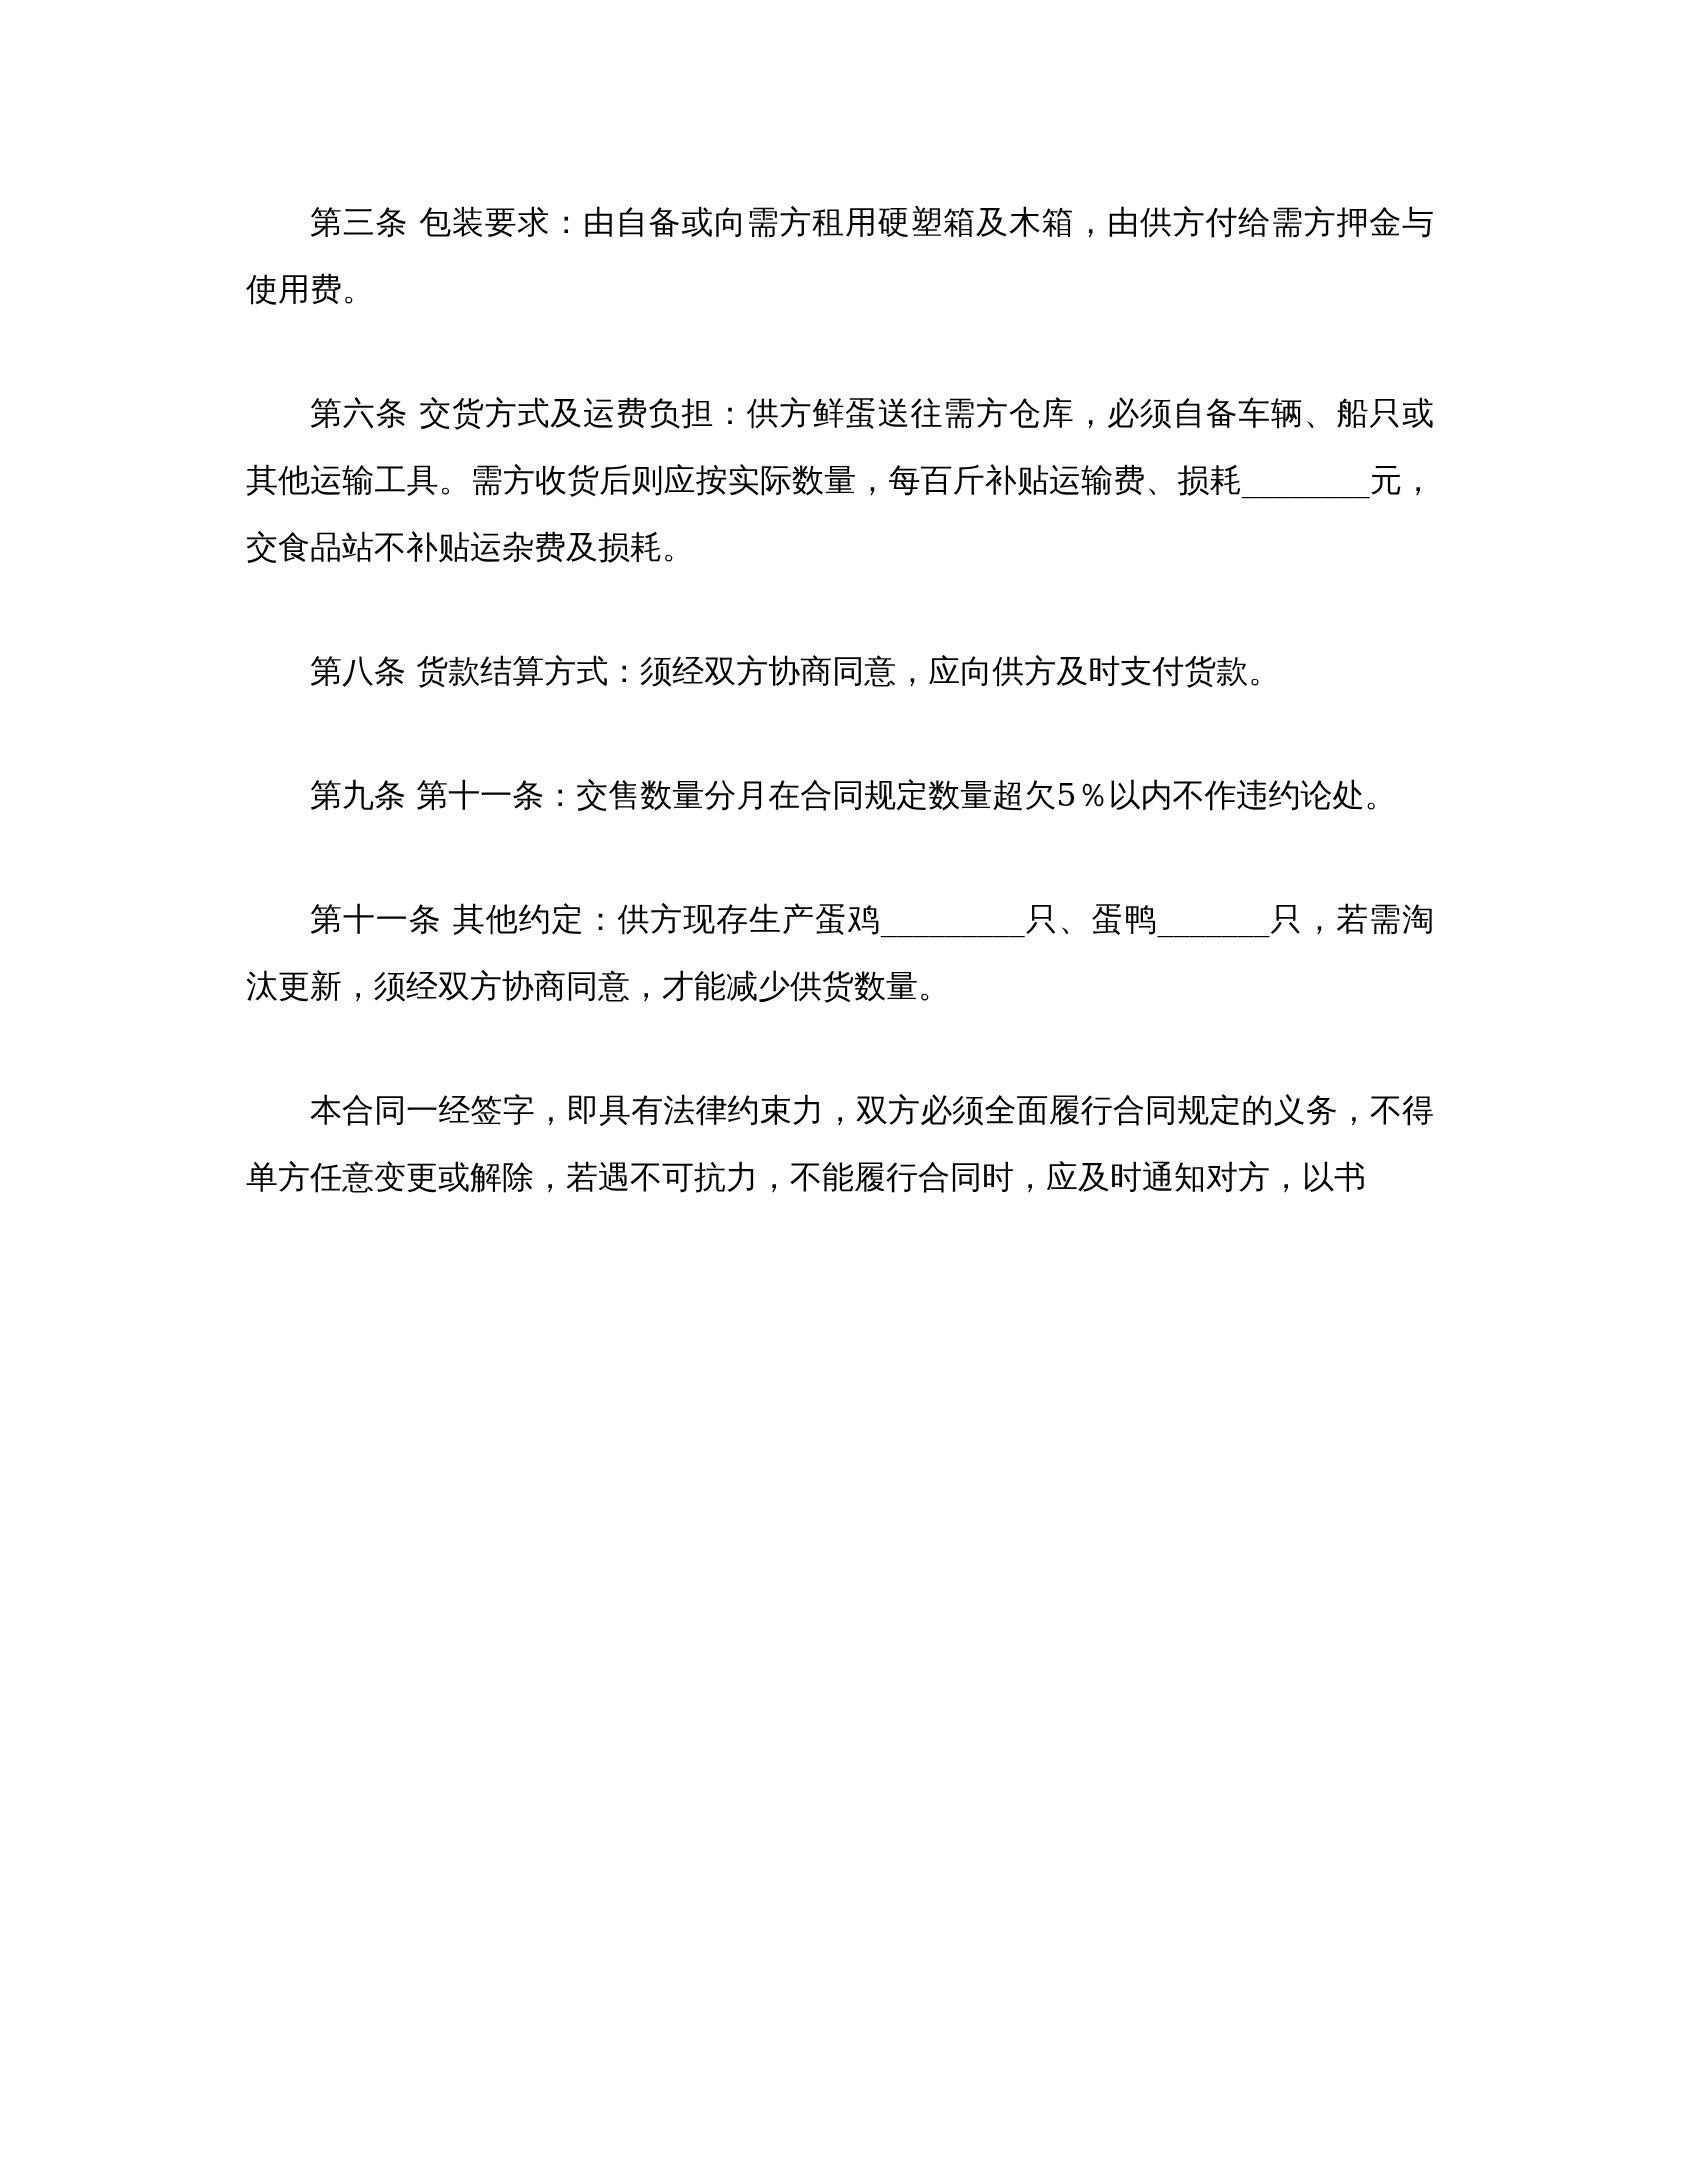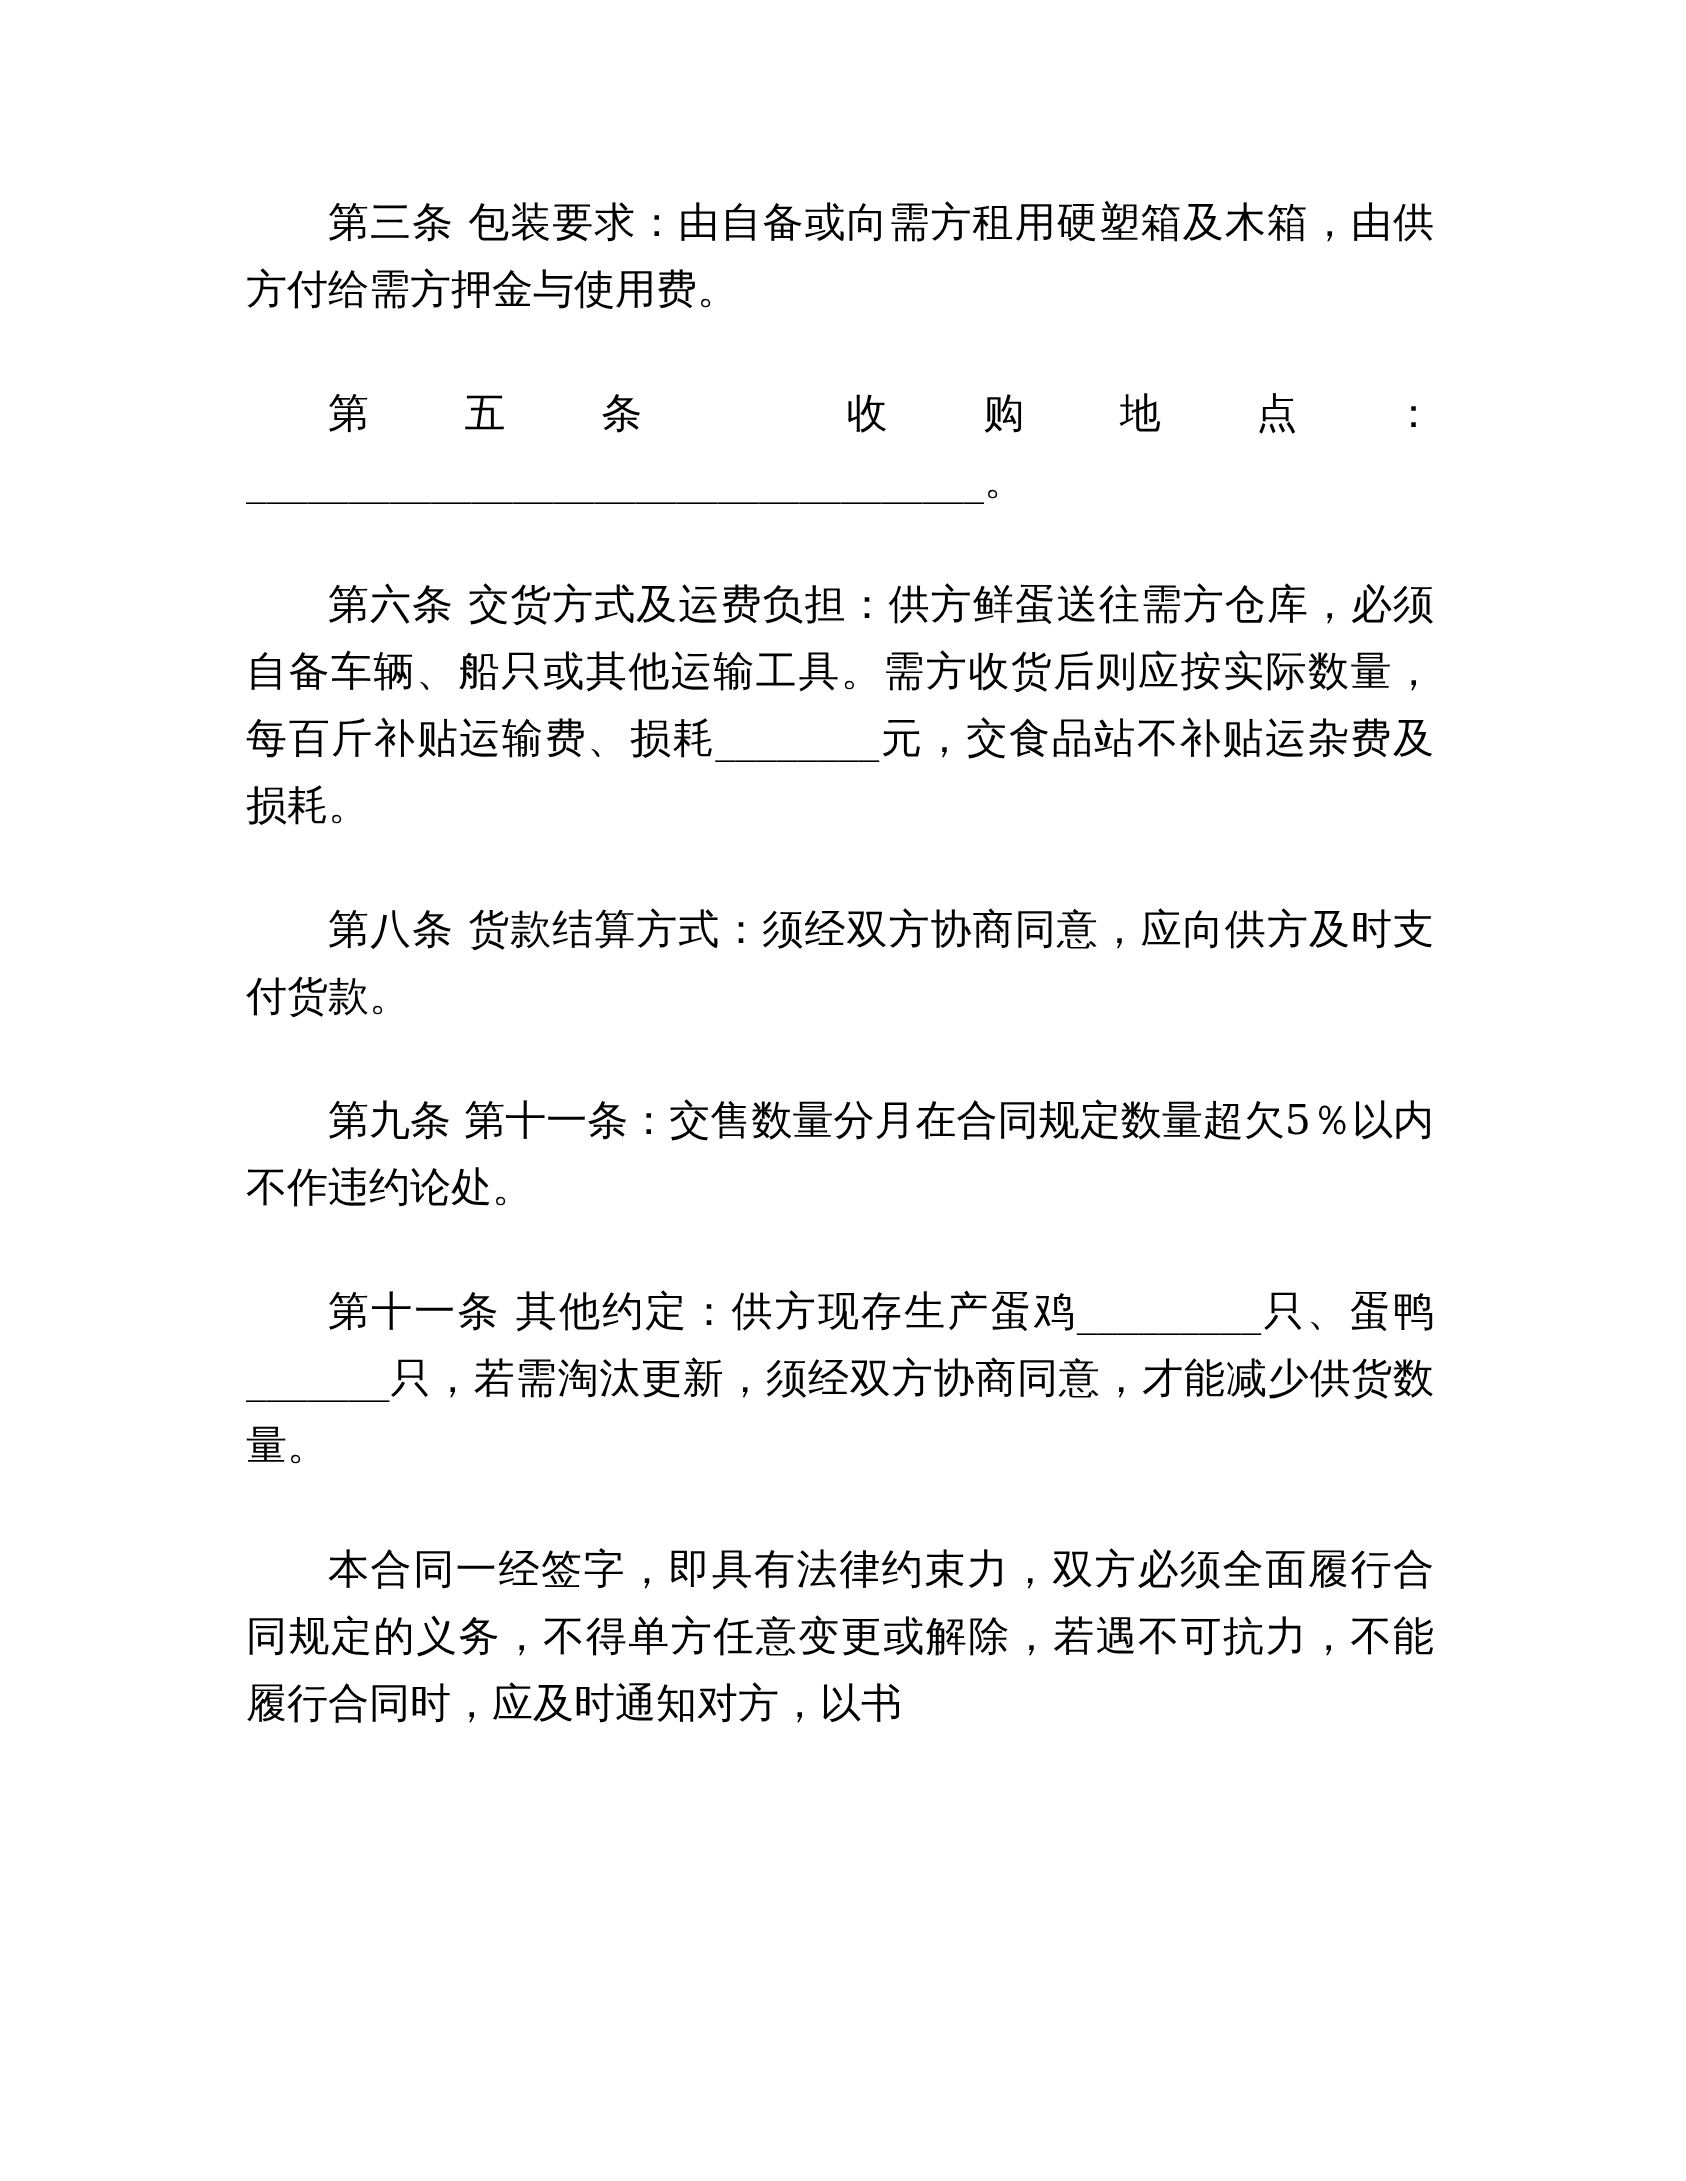--- a/index.html
+++ b/index.html
@@ -16,37 +16,36 @@
   .page {
     box-sizing: border-box;
     width: 1686px;
     height: 2182px;
     padding: 189px 244px 37px 246px;
     background: #ffffff;
     overflow: hidden;
   }
   .para {
     margin: 0 8px 57px 0;
-    font-size: 41px;
+    font-size: 32px;
     line-height: 67px;
     text-align: justify;
     text-justify: inter-ideograph;
     text-indent: 2em;
     word-break: normal;
     white-space: normal;
   }
   .para:last-child {
     margin-bottom: 0;
   }
 </style>
 </head>
 <body>
 
 <div class="page">
   <p class="para">第三条 包装要求：由自备或向需方租用硬塑箱及木箱，由供方付给需方押金与使用费。</p>
-  <p class="para">第五条 收购地点： ____________________________________。</p>
   <p class="para">第六条 交货方式及运费负担：供方鲜蛋送往需方仓库，必须自备车辆、船只或其他运输工具。需方收货后则应按实际数量，每百斤补贴运输费、损耗________元，交食品站不补贴运杂费及损耗。</p>
   <p class="para">第八条 货款结算方式：须经双方协商同意，应向供方及时支付货款。</p>
   <p class="para">第九条 第十一条：交售数量分月在合同规定数量超欠5％以内不作违约论处。</p>
   <p class="para">第十一条 其他约定：供方现存生产蛋鸡_________只、蛋鸭_______只，若需淘汰更新，须经双方协商同意，才能减少供货数量。</p>
   <p class="para">本合同一经签字，即具有法律约束力，双方必须全面履行合同规定的义务，不得单方任意变更或解除，若遇不可抗力，不能履行合同时，应及时通知对方，以书</p>
 </div>
 
 
 </body></html>

